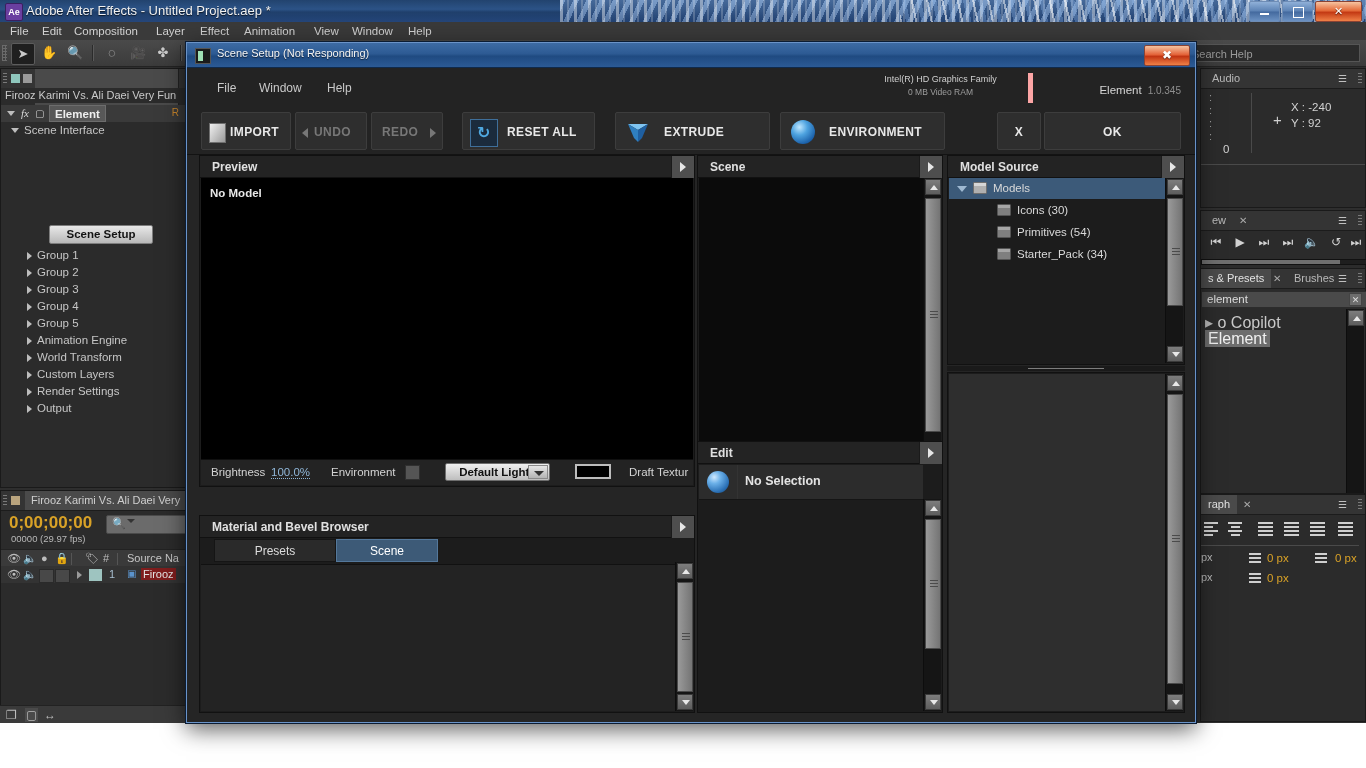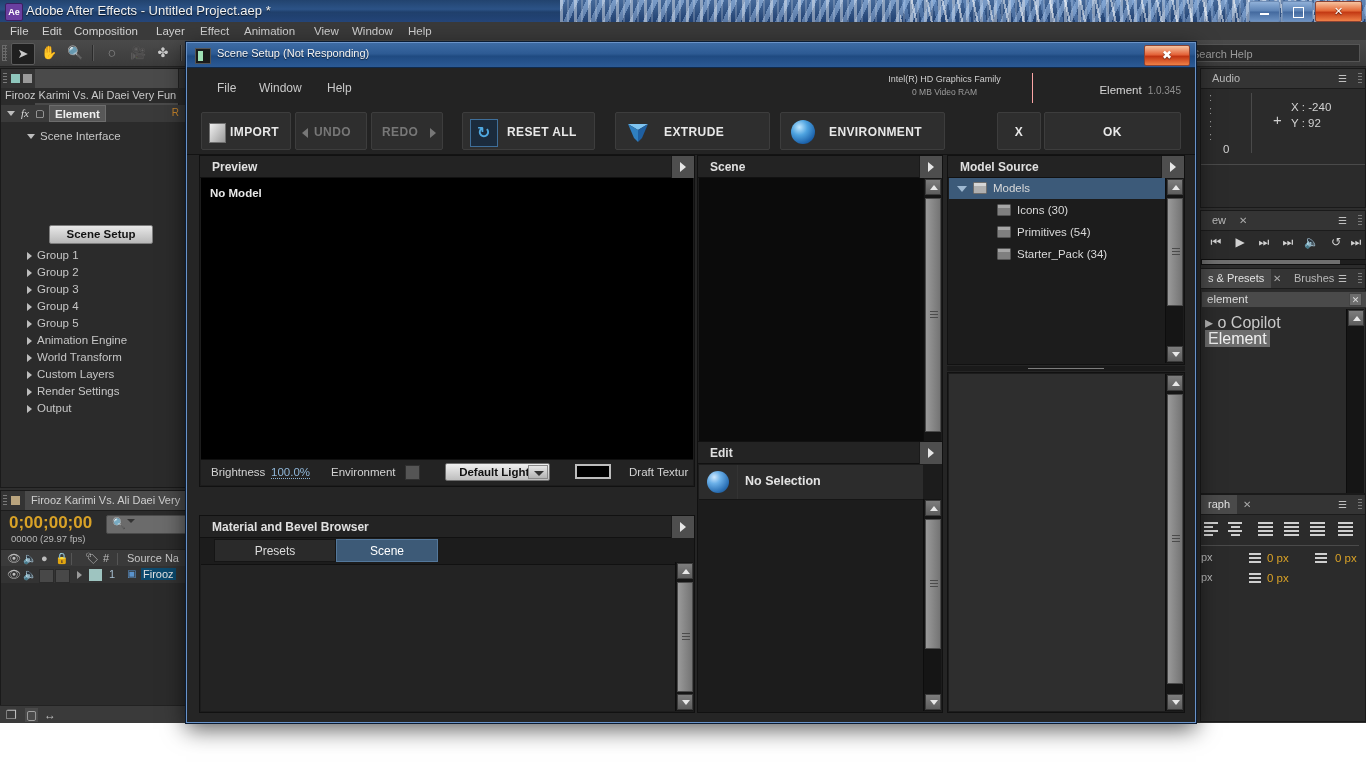--- a/index.html
+++ b/index.html
@@ -103,21 +103,21 @@
     border-bottom:1px solid #0f2a4c;box-sizing:border-box;}
   .dlg-title .tt{position:absolute;left:30px;top:4px;font-size:11px;color:#f3f3f3;text-shadow:0 1px 1px rgba(0,0,0,.6);}
   .dlg-ico{position:absolute;left:8px;top:5px;width:14px;height:14px;background:#1b1b1b;border:1px solid #555;}
   .dlg-ico i{position:absolute;left:2px;top:2px;width:5px;height:10px;background:#9fe0b5;display:block;}
   .dlg-close{position:absolute;right:5px;top:2px;width:44px;height:19px;border:1px solid #8a4334;border-radius:2px;
     background:linear-gradient(to bottom,#f6c3a0,#e4643a 45%,#c23512 55%,#ef8047);
     color:#fff;font-size:12px;font-weight:bold;line-height:19px;text-align:center;text-shadow:0 1px 1px rgba(0,0,0,.5);}
 
   .dlg-menubar{position:absolute;left:0;top:25px;width:100%;height:40px;background:#232323;border-bottom:1px solid #141414;}
   .dlg-menubar .mi{position:absolute;top:12px;height:16px;line-height:16px;font-size:12px;color:#c9c9c9;padding:0 8px;}
-  .gpuinfo{position:absolute;right:162px;top:5px;width:175px;text-align:center;border-right:1px solid #fca5a5;height:30px;}
+  .gpuinfo{position:absolute;right:162px;top:5px;width:175px;text-align:center;border-right:5px solid #fca5a5;height:30px;}
   .gpuinfo .l1{font-size:9px;color:#cfcfcf;line-height:13px;}
   .gpuinfo .l2{font-size:8.5px;color:#9e9e9e;line-height:12px;text-align:center;}
   .verinfo{position:absolute;right:14px;top:12px;}
   .verinfo .n{font-size:11.5px;color:#d6d6d6;}
   .verinfo .v{font-size:10px;color:#8f8f8f;margin-left:6px;}
 
   .dlg-toolbar{position:absolute;left:0;top:65px;width:100%;height:46px;background:#232323;border-bottom:1px solid #131313;}
   .tbtn{position:absolute;top:4px;height:38px;background:#2e2e2e;border:1px solid #3d3d3d;border-radius:2px;
     box-sizing:border-box;color:#e8e8e8;font-size:12px;font-weight:bold;letter-spacing:.4px;}
   .tbtn .lbl{position:absolute;top:0;height:38px;line-height:38px;}
@@ -250,21 +250,21 @@
       </div>
       <div class="ec-sub">Firooz Karimi Vs. Ali Daei Very Fun</div>
       <div class="ec-rowElement">
         <span class="twirl open" style="position:absolute;left:6px;top:6px;margin:0"></span>
         <span style="position:absolute;left:20px;top:2px;font-size:11px;color:#d8d8d8;font-style:italic;font-family:'Liberation Serif',serif;">fx</span>
         <span style="position:absolute;left:34px;top:3px;font-size:10px;color:#cfcfcf;">▢</span>
         <span class="fxname">Element</span>
         <span style="position:absolute;right:6px;top:2px;font-size:10px;color:#c9862c;">R</span>
       </div>
 
-      <div class="ec-row" style="top:59px;padding-left:26px;box-sizing:border-box;">
+      <div class="ec-row" style="top:53px;padding-left:10px;box-sizing:border-box;">
         <span class="twirl open"></span><span>Scene Interface</span>
       </div>
       <div class="scene-setup-btn">Scene Setup</div>
       <div class="ec-row" style="top:178px;padding-left:26px;box-sizing:border-box;"><span class="twirl"></span><span>Group 1</span></div>
       <div class="ec-row" style="top:195px;padding-left:26px;box-sizing:border-box;"><span class="twirl"></span><span>Group 2</span></div>
       <div class="ec-row" style="top:212px;padding-left:26px;box-sizing:border-box;"><span class="twirl"></span><span>Group 3</span></div>
       <div class="ec-row" style="top:229px;padding-left:26px;box-sizing:border-box;"><span class="twirl"></span><span>Group 4</span></div>
       <div class="ec-row" style="top:246px;padding-left:26px;box-sizing:border-box;"><span class="twirl"></span><span>Group 5</span></div>
       <div class="ec-row" style="top:263px;padding-left:26px;box-sizing:border-box;"><span class="twirl"></span><span>Animation Engine</span></div>
       <div class="ec-row" style="top:280px;padding-left:26px;box-sizing:border-box;"><span class="twirl"></span><span>World Transform</span></div>
@@ -298,21 +298,21 @@
       </div>
       <div class="tl-row">
         <span class="ic" style="position:absolute;left:6px;top:2px;">👁</span>
         <span class="ic" style="position:absolute;left:22px;top:2px;">🔈</span>
         <span style="position:absolute;left:38px;top:3px;width:13px;height:12px;background:#484848;border:1px solid #2a2a2a;"></span>
         <span style="position:absolute;left:54px;top:3px;width:13px;height:12px;background:#484848;border:1px solid #2a2a2a;"></span>
         <span style="position:absolute;left:76px;top:5px;width:0;height:0;border-left:5px solid #9a9a9a;border-top:4px solid transparent;border-bottom:4px solid transparent;"></span>
         <span style="position:absolute;left:88px;top:3px;width:13px;height:12px;background:#9ec4c0;"></span>
         <span style="position:absolute;left:108px;top:2px;font-size:11px;color:#a8bfd0;">1</span>
         <span style="position:absolute;left:126px;top:2px;font-size:10px;color:#5a93cc;">▣</span>
-        <span style="position:absolute;left:140px;top:2px;font-size:11px;color:#e3e3e3;background:#0c4a6e;padding:0 2px;">Firooz</span>
+        <span style="position:absolute;left:140px;top:2px;font-size:11px;color:#e3e3e3;background:#7f1d1d;padding:0 2px;">Firooz</span>
       </div>
     </div>
 
     <div class="botbar">
       <span style="position:absolute;left:6px;top:2px;font-size:12px;color:#bdbdbd;">❐</span>
       <span style="position:absolute;left:25px;top:2px;font-size:12px;color:#bdbdbd;background:#4a4a4a;padding:0 1px;">▢</span>
       <span style="position:absolute;left:44px;top:2px;font-size:12px;color:#bdbdbd;">↔</span>
     </div>
 
     <div class="rp" style="left:1200px;top:68px;width:166px;height:140px;">

